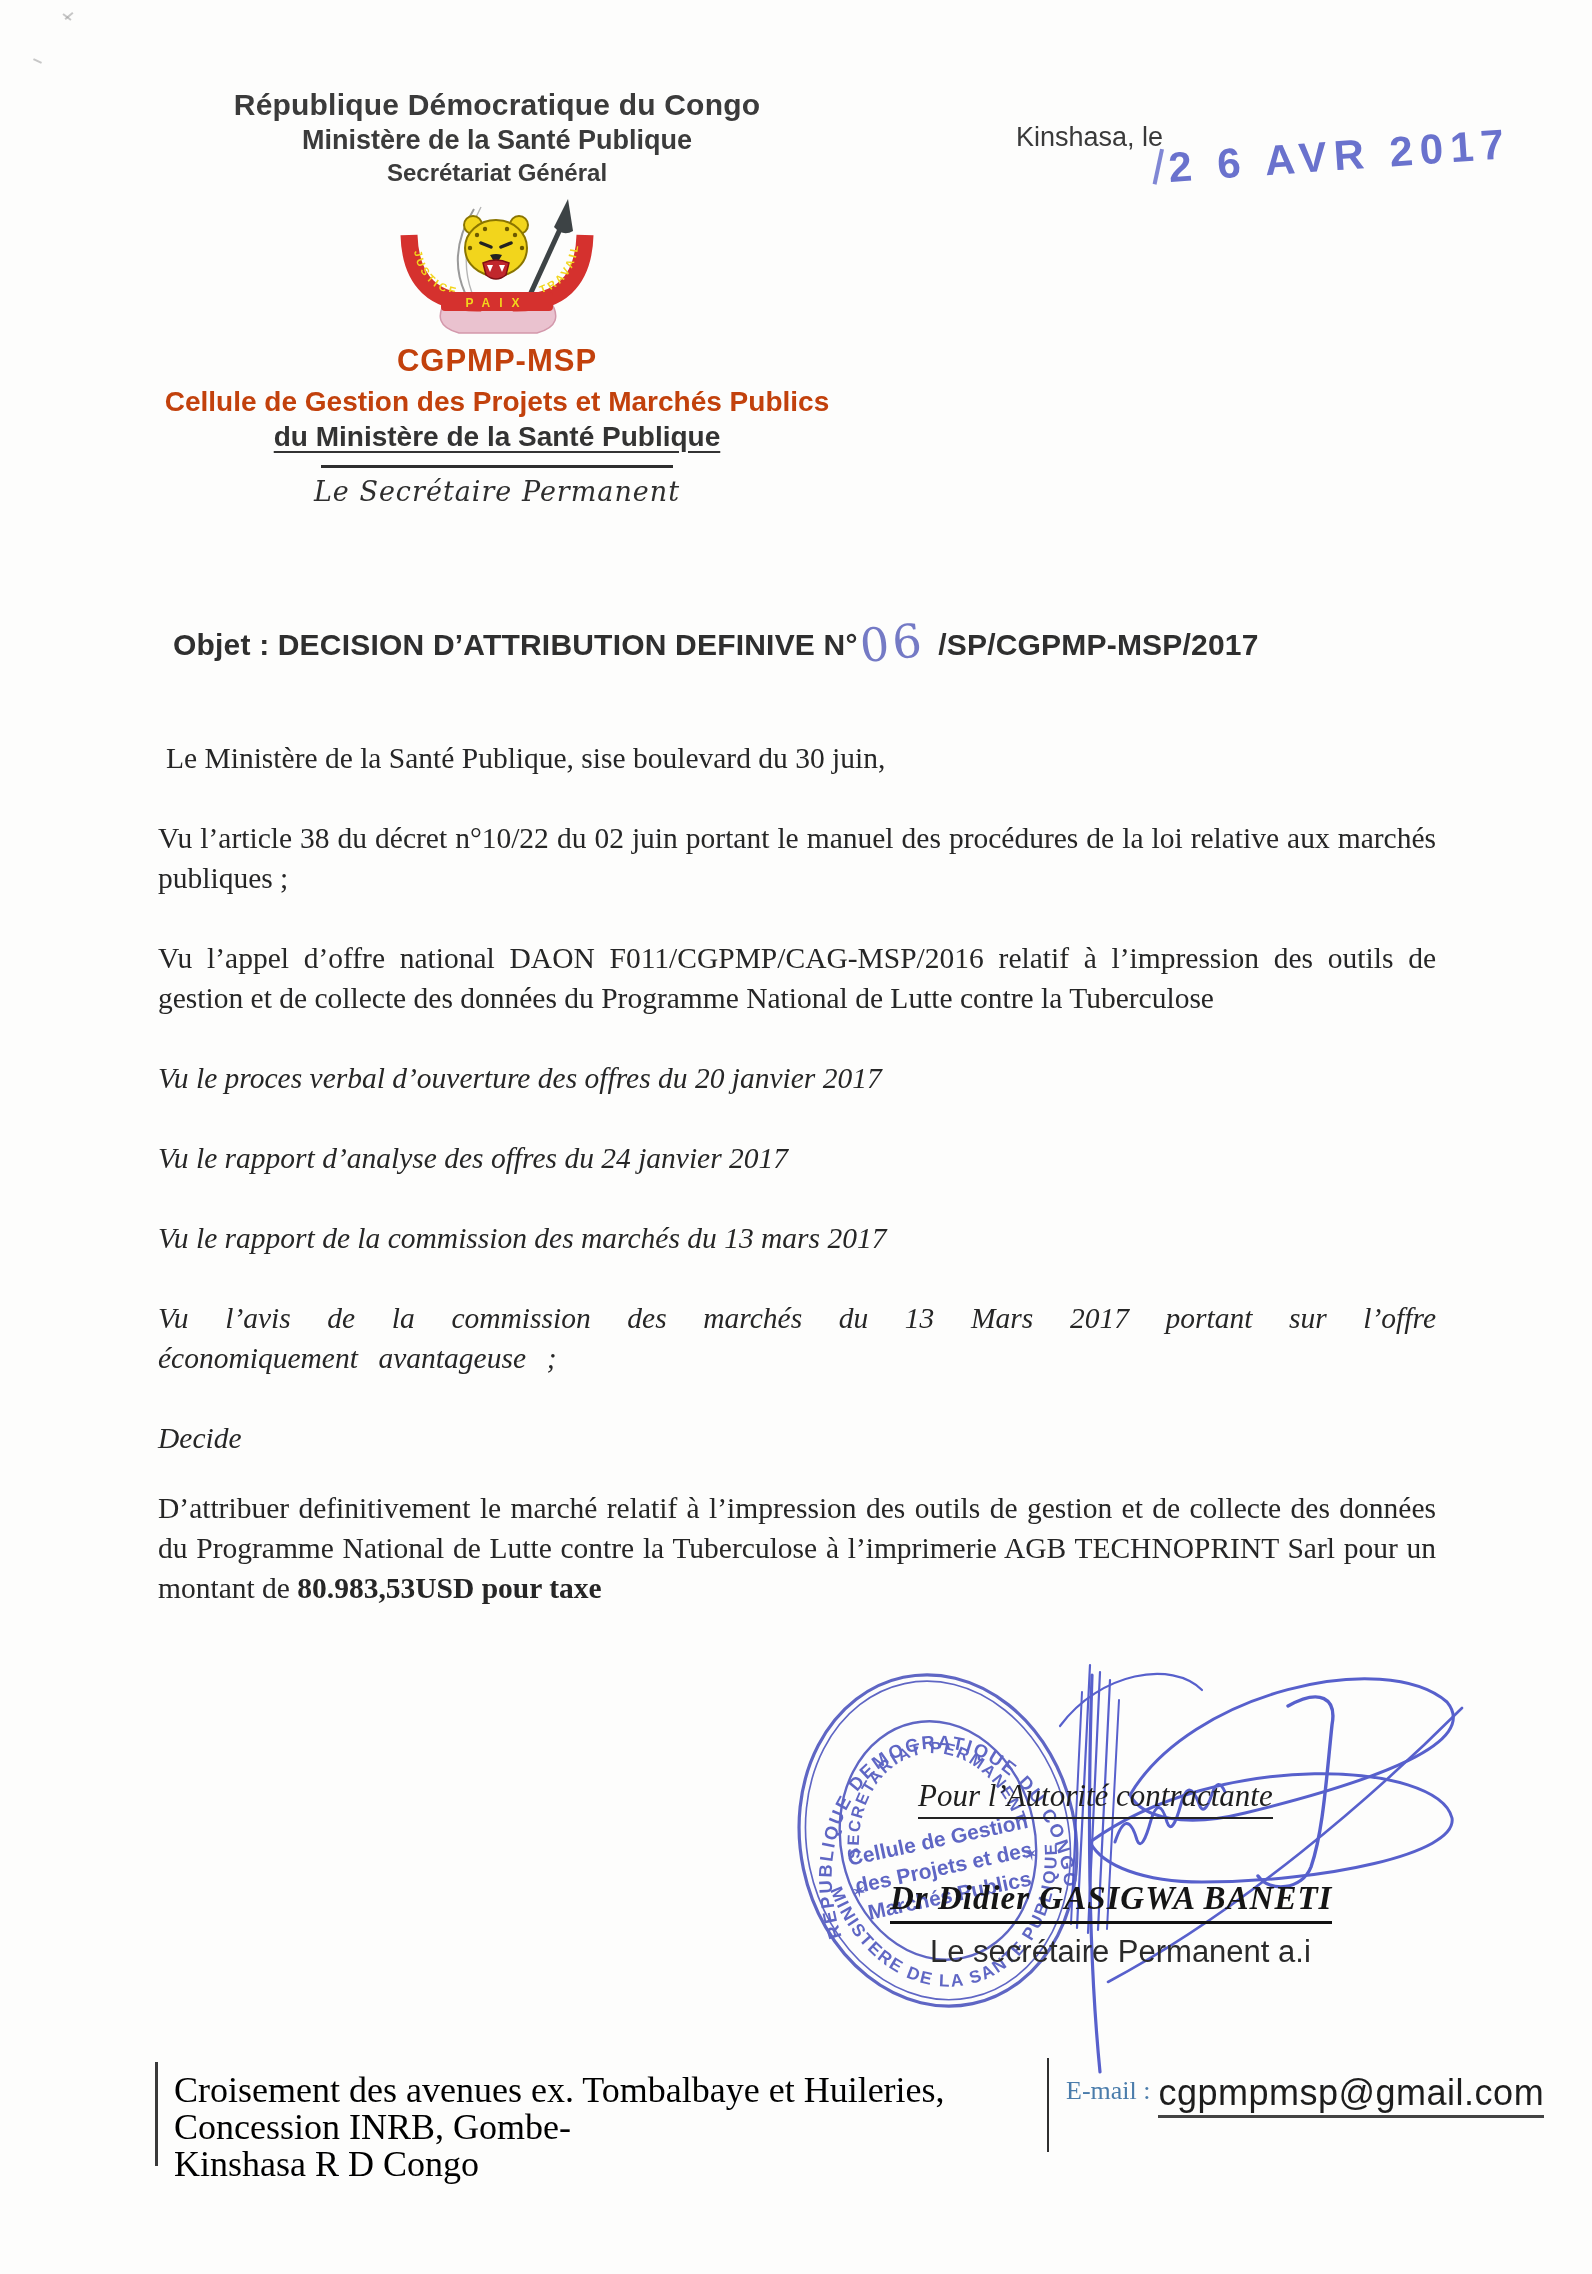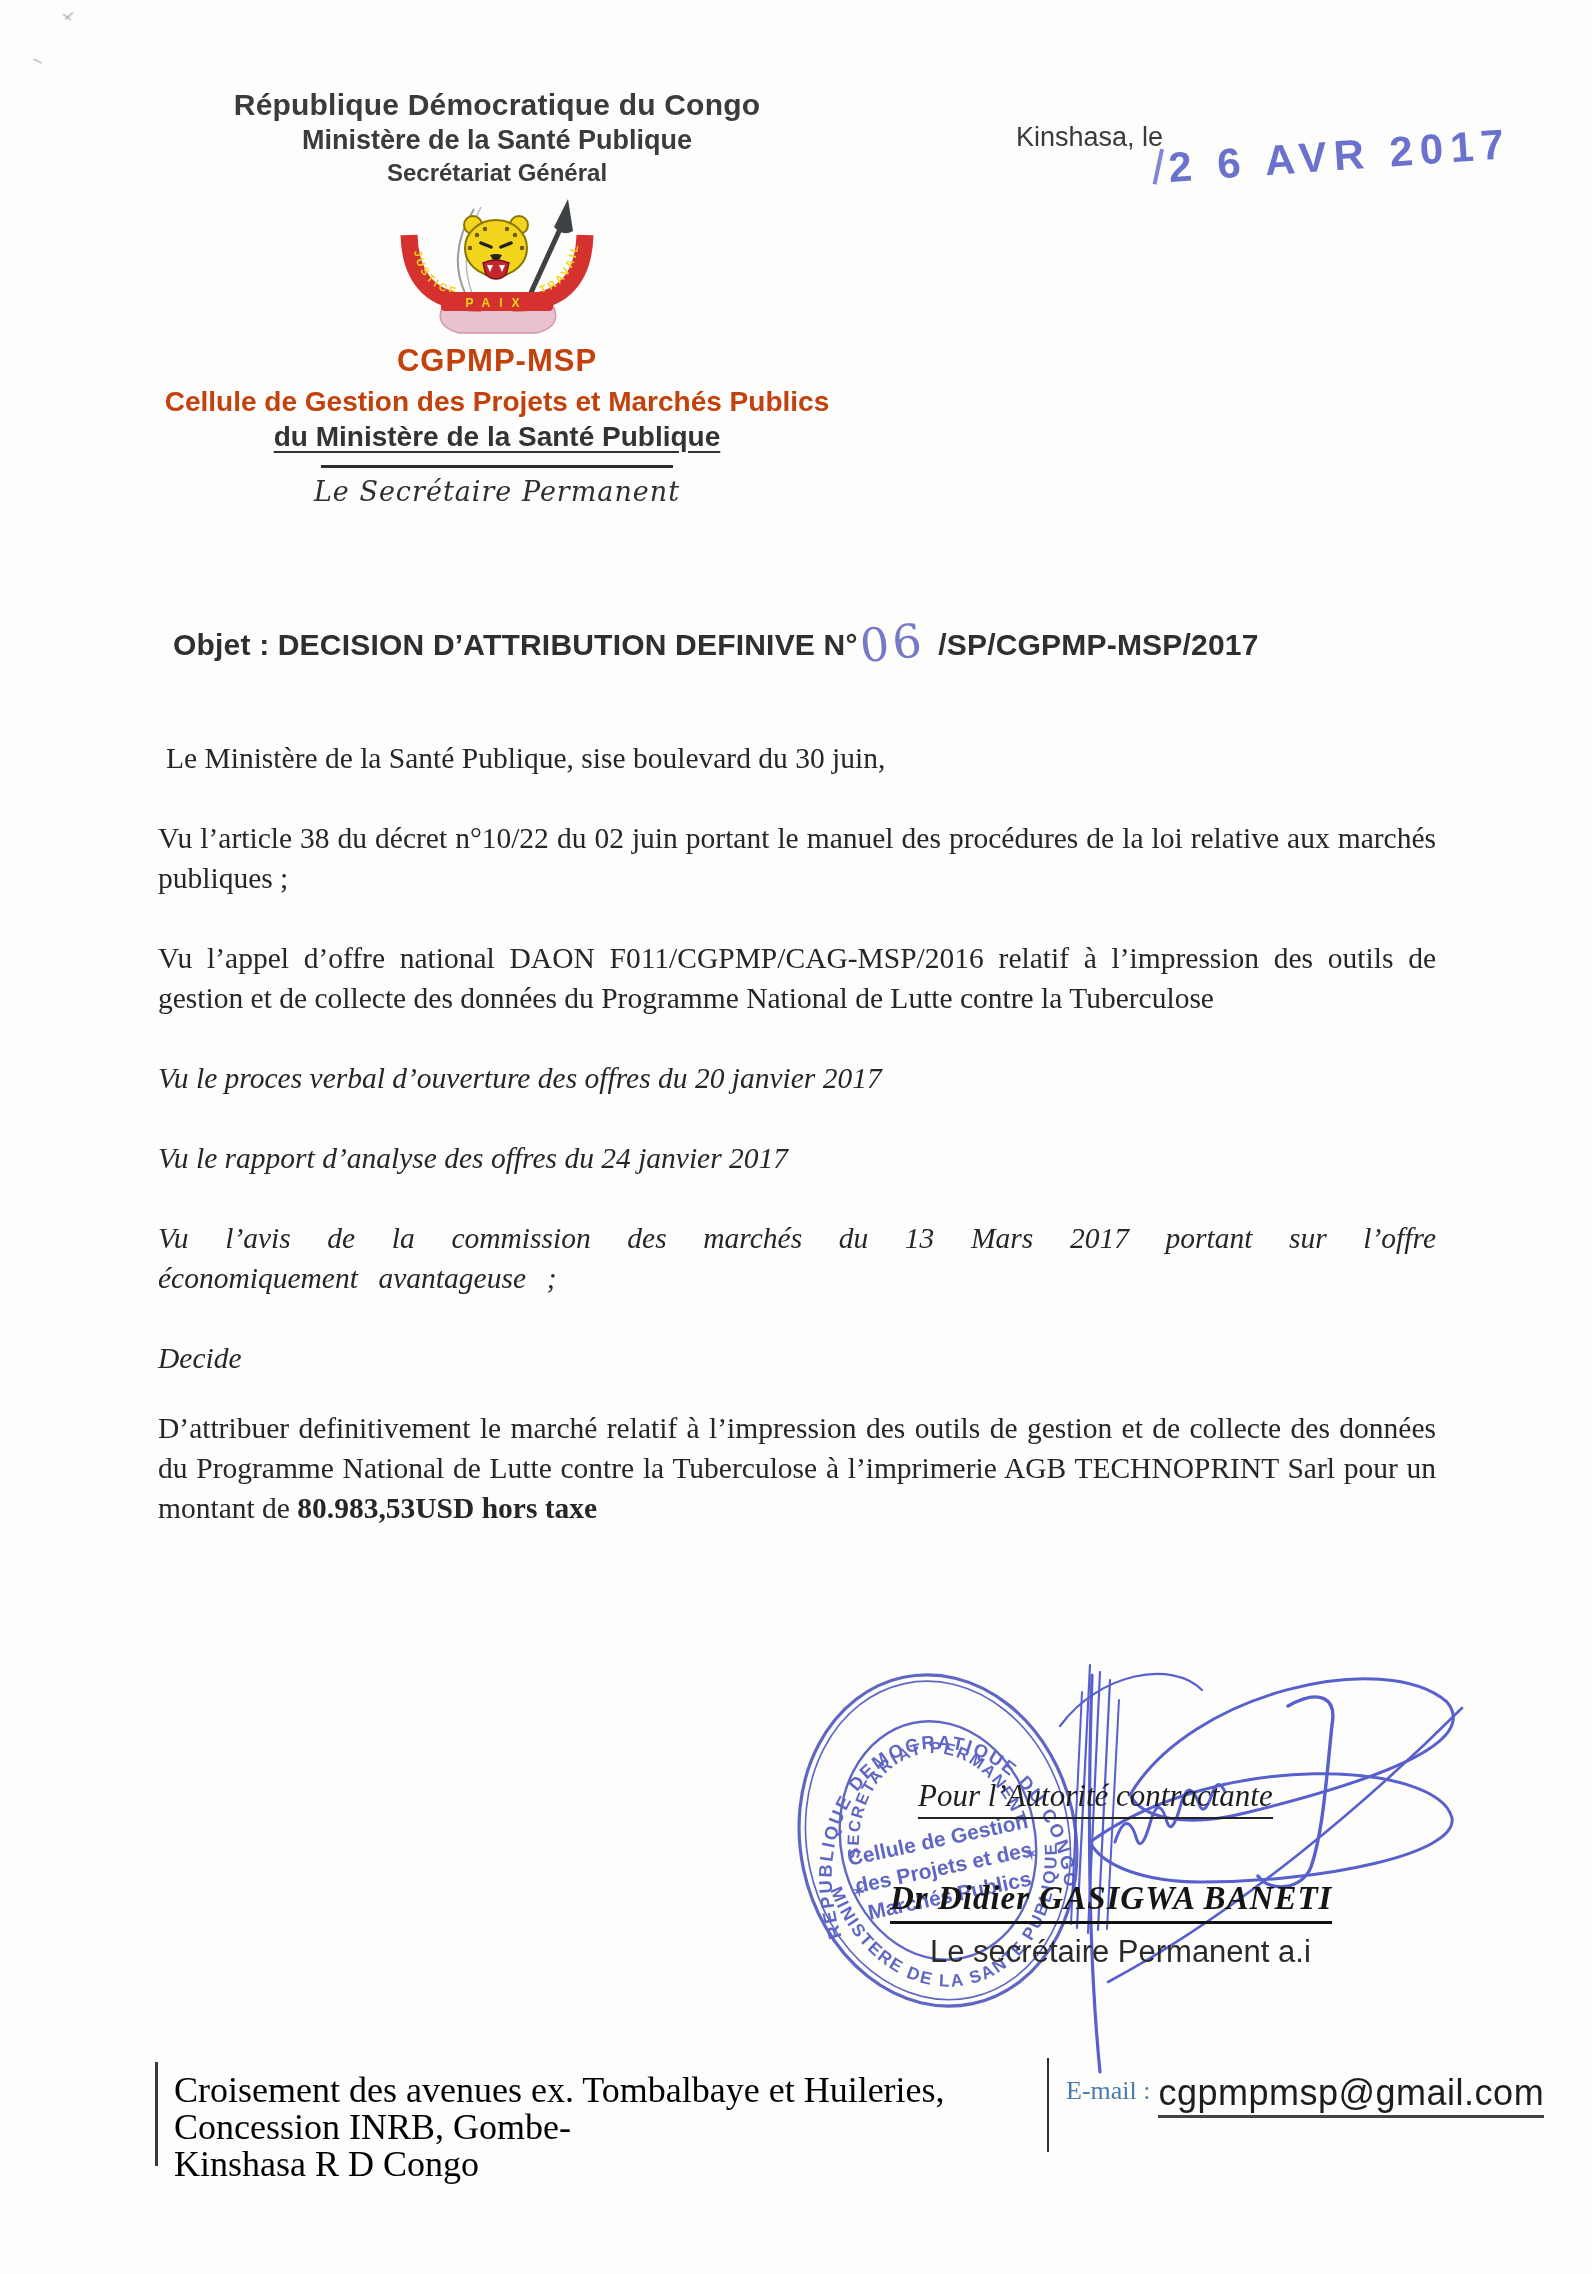--- a/index.html
+++ b/index.html
@@ -156,23 +156,24 @@
     <span class="seg">Objet :</span>
     <span class="seg">DECISION D’ATTRIBUTION DEFINIVE N°</span><span class="hand-number">06</span><span class="seg">/SP/CGPMP-MSP/2017</span>
   </div>
 
   <div class="body-text">
     <p class="indent">Le Ministère  de la Santé Publique, sise boulevard du 30 juin,</p>
     <p class="just">Vu l’article 38 du décret n°10/22 du 02 juin portant le manuel des procédures de la loi relative aux marchés publiques ;</p>
     <p class="just">Vu l’appel d’offre national  DAON  F011/CGPMP/CAG-MSP/2016 relatif à l’impression des outils de gestion et de collecte des données du Programme National de Lutte contre la Tuberculose</p>
     <p class="ital">Vu le proces verbal d’ouverture des offres du  20 janvier 2017</p>
     <p class="ital">Vu le rapport d’analyse des offres du 24 janvier 2017</p>
+    <p class="ital">Vu le rapport de la commission des marchés du 13 mars 2017</p>
     <p class="ital just spread">Vu l’avis de la commission des marchés  du 13 Mars  2017 portant sur l’offre économiquement avantageuse ;</p>
     <p class="ital gap-sm">Decide</p>
-    <p class="just"><span>D’attribuer definitivement  le marché relatif à l’impression des outils de gestion et de collecte des données du Programme National de Lutte contre la Tuberculose à l’imprimerie AGB TECHNOPRINT Sarl pour un montant de </span><strong>80.983,53USD hors taxe</strong></p>
+    <p class="just"><span>D’attribuer definitivement  le marché relatif à l’impression des outils de gestion et de collecte des données du Programme National de Lutte contre la Tuberculose à l’imprimerie AGB TECHNOPRINT Sarl pour un montant de </span><strong>80.983,53USD pour taxe</strong></p>
   </div>
 
   <svg class="stamp-svg" width="330" height="368" viewBox="0 0 360 400">
     <g stroke="#4a52bd" fill="none">
       <ellipse cx="180" cy="205" rx="150" ry="182" stroke-width="3.5"></ellipse>
       <ellipse cx="180" cy="205" rx="143" ry="175" stroke-width="1.8"></ellipse>
       <ellipse cx="180" cy="205" rx="106" ry="131" stroke-width="2.6"></ellipse>
     </g>
     <path id="arcOuter" d="M 56,288 A 126 156 0 1 1 304,288" fill="none"></path>
     <path id="arcInner" d="M 96,252 A 88 110 0 1 1 264,252" fill="none"></path>

